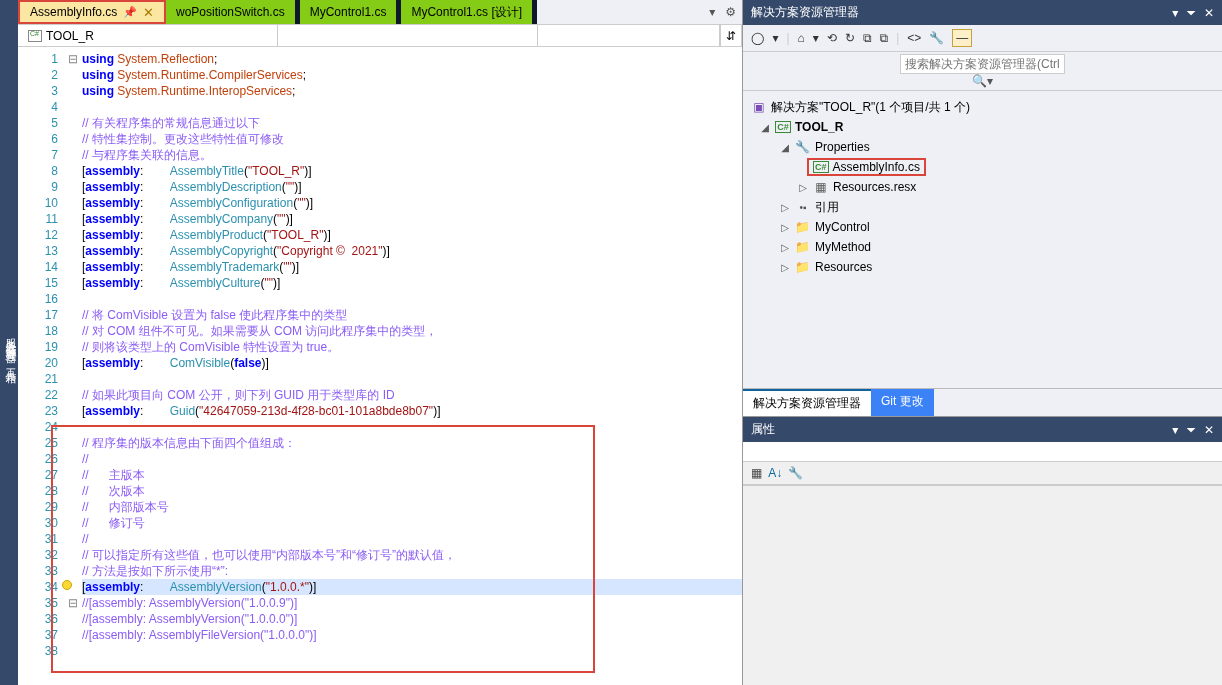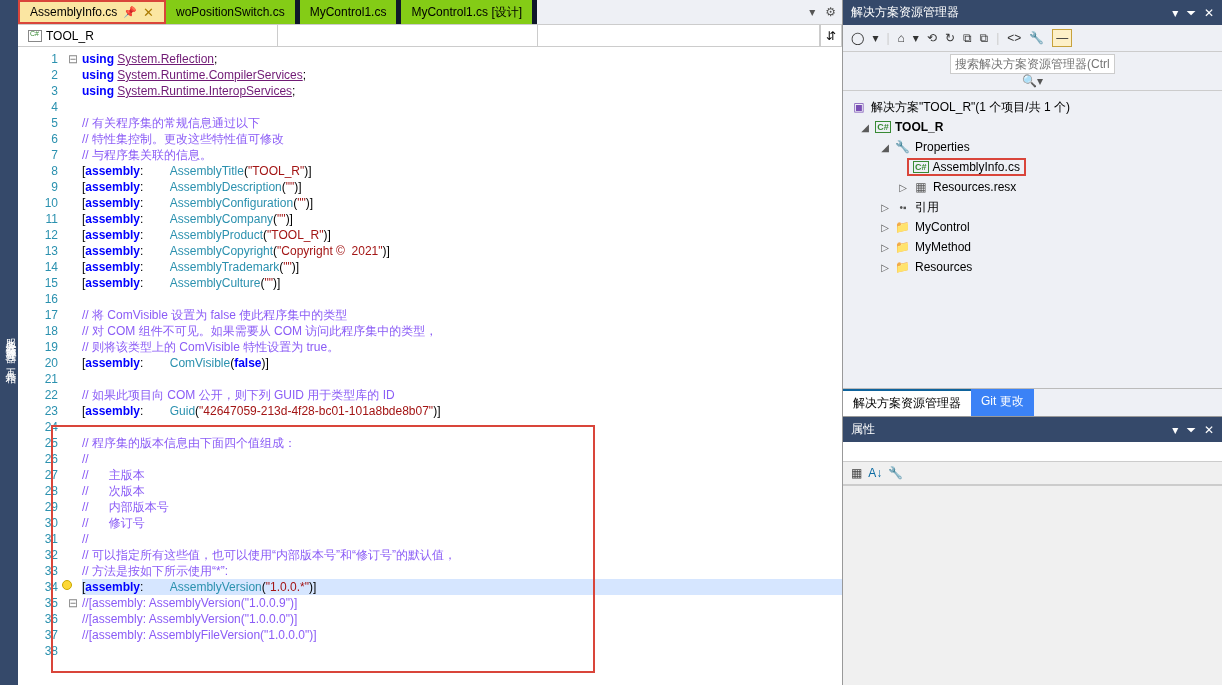--- a/index.html
+++ b/index.html
@@ -24,24 +24,24 @@
 .bulb { position: absolute; right: -14px; top: 1px; width: 10px; height: 10px; background: #fdd835; border-radius: 50%; border: 1px solid #c9a800; }
 .fold-col { width: 18px; padding-top: 4px; font-family: Consolas, monospace; font-size: 11px; color: #888; line-height: 16px; }
 .fold-col div { height: 16px; text-align: center; }
 .code-col { flex: 1; padding-top: 4px; font-family: Consolas, monospace; font-size: 13px; line-height: 16px; white-space: pre; position: relative; }
 .code-line { height: 16px; }
 .kw { color: #0000ff; font-weight: bold; }
 .comment { color: #8b5cf6; }
 .type { color: #2b91af; margin-left: 23px; }
 .str { color: #a31515; }
 .punct { color: #000; }
-.ident { color: #701a75; text-decoration: underline; }
+.ident { color: #c2410c; }
 .code-line.sel { background: #d6e6ff; }
 .red-box { position: absolute; border: 2px solid #d9453a; pointer-events: none; }
-.right-panel { width: 380px; background: #eef0f5; display: flex; flex-direction: column; border-left: 1px solid #999; }
+.right-panel { width: 480px; background: #eef0f5; display: flex; flex-direction: column; border-left: 1px solid #999; }
 .panel-title { background: #35496a; color: #fff; padding: 4px 8px; display: flex; align-items: center; gap: 6px; }
 .panel-title .ctrls { margin-left: auto; display: flex; gap: 8px; }
 .panel-toolbar { background: #eef0f5; padding: 4px 8px; display: flex; align-items: center; gap: 8px; border-bottom: 1px solid #ccc; color: #333; }
 .panel-toolbar span { cursor: pointer; }
 .divider { color: #ccc; }
 .tool-highlight { background: #fdf0c8; border: 1px solid #c7a23c; padding: 1px 3px; display: inline-flex; }
 .search-row { padding: 2px 6px; border-bottom: 1px solid #ccc; display: flex; align-items: center; flex-direction: column; }
 .search-row input { flex: 1; border: 1px solid #ccc; padding: 2px 4px; font-size: 12px; color: #888; }
 .search-row .mag { color: #555; padding: 0 6px; }
 .tree { padding: 6px 4px 0 4px; flex: 1; min-height: 0; }

